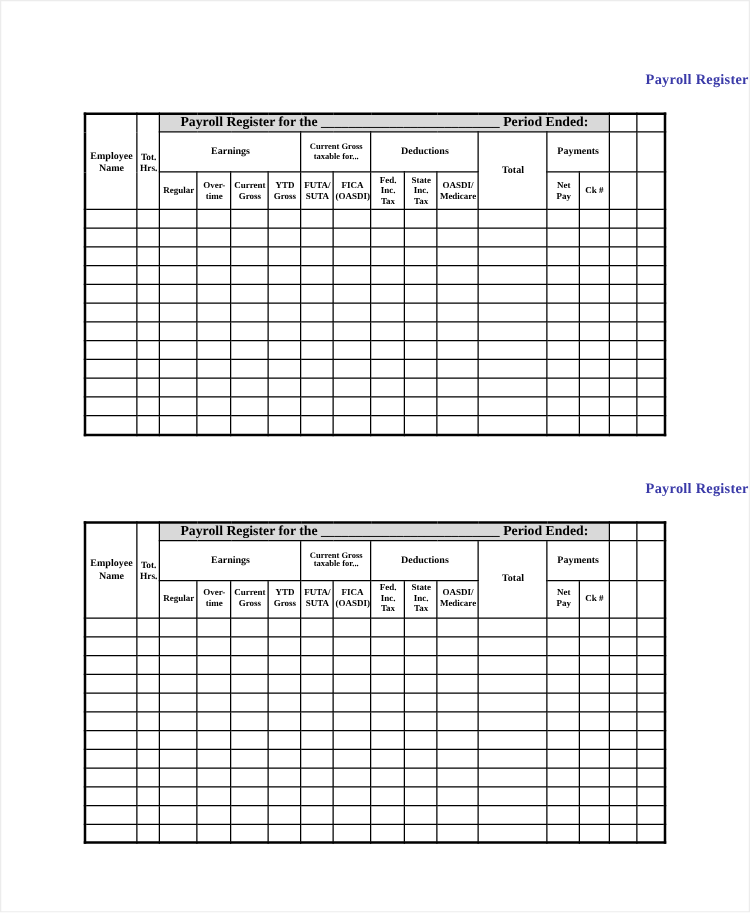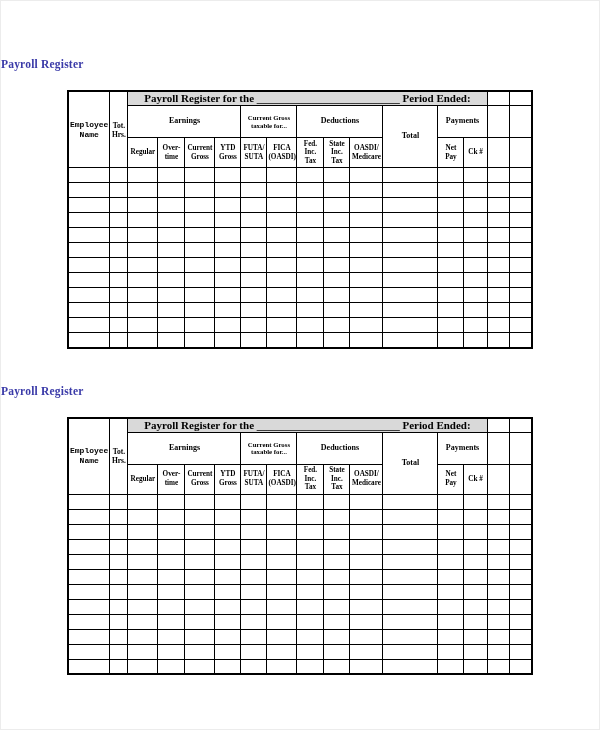--- a/index.html
+++ b/index.html
@@ -10,21 +10,21 @@
     color: #000;
   }
   .page {
     width: 600px; height: 730px;
     padding-top: 57px;
     border: 1px solid #ececec;
     background: #fff;
     overflow: hidden;
   }
   .doc-title {
-    text-align: left;
+    text-align: right;
     font-size: 11.5px;
     font-weight: bold;
     color: var(--title-blue, #3a3aa8);
     margin-bottom: 20px;
     letter-spacing: 0.2px;
   }
   .register-2 { margin-top: 36px; }
 
   table.payroll {
     margin: 0 auto;
@@ -63,21 +63,21 @@
 
   tr.r-band th.band {
     background: var(--band-bg, #d9d9d9);
     font-size: 11px;
     height: 13px;
     line-height: 13px;
     white-space: nowrap;
   }
   tr.r-band th.xtra { height: 13px; }
 
-  th.c-emp { font-size: 8px;   line-height: 1.2; padding: 0 2px; font-family: Liberation Mono, monospace; }
+  th.c-emp { font-size: 8px;   line-height: 1.2; padding: 0 2px; }
   th.c-tot { font-size: 7.5px; line-height: 1.2; margin-left: 12px; }
 
   tr.r-group th { font-size: 8px; height: 32px; line-height: 1.05; }
   tr.r-group th.taxable { font-size: 6.8px; padding: 0 1px; }
   th.total-col { font-size: 7.5px; }
 
   tr.r-cols th {
     font-size: 7.2px;
     height: 30px;
     line-height: 1.2;

